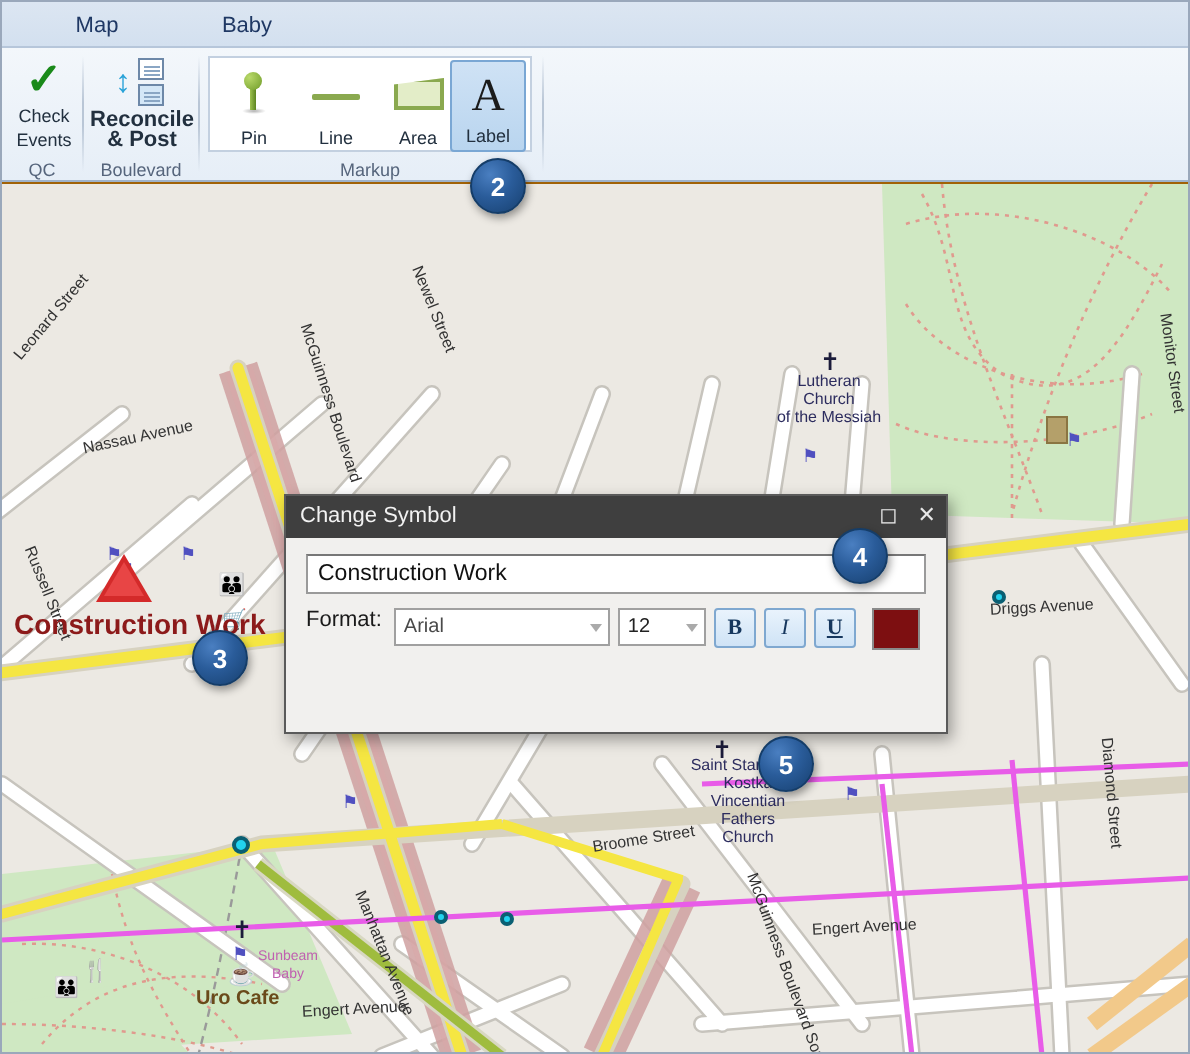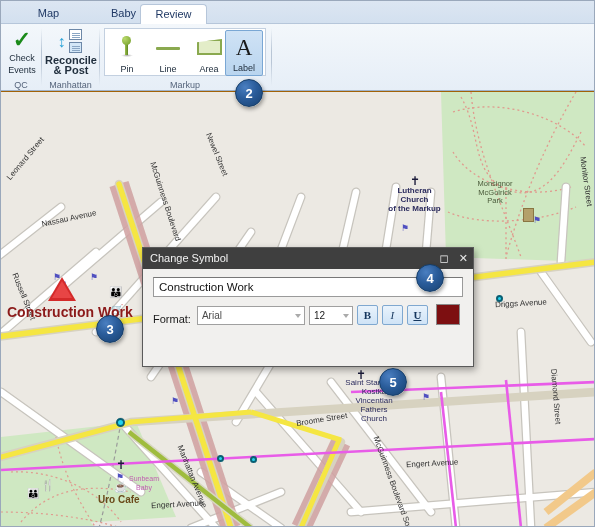--- a/index.html
+++ b/index.html
@@ -216,21 +216,21 @@
     margin-left: 7px; cursor: pointer;
   }
   .dlg-body { position: relative; padding: 8px 10px; }
 
   .text-input {
     width: 310px; height: 20px; background: #fff;
     border: 1px solid #9a9a9a; border-top-color: #777;
     font-size: 11.5px; color: #111; padding: 0 5px; line-height: 19px;
     font-family: "Liberation Sans", sans-serif;
   }
-  .fmt-row { margin-top: 7px; display: flex; align-items: flex-end; gap: 4px; }
+  .fmt-row { margin-top: 7px; display: flex; align-items: flex-start; gap: 4px; }
   .fmt-lbl { font-size: 11px; color: #1a1a1a; margin-right: 2px; }
 
   .combo {
     height: 19px; background: #fff; border: 1px solid #a0a0a0;
     display: flex; align-items: center; font-size: 10px; color: #4a4a4a;
     padding-left: 4px; position: relative; cursor: pointer;
   }
   .combo .arr {
     position: absolute; right: 3px; top: 50%; transform: translateY(-50%);
     width: 0; height: 0; border-left: 3.5px solid transparent;
@@ -279,21 +279,20 @@
   }
 </style>
 </head>
 <body>
 
 <div id="app">
 
   <div class="ribbon-tabs">
     <div class="ribbon-tab tab-map">Map</div>
     <div class="ribbon-tab tab-edit">Baby</div>
-    <div class="ribbon-tab tab-review active">Review</div>
   </div>
 
   <div class="ribbon-body">
 
     <div class="rgroup g-qc">
       <div class="btn-check">
         <span class="check-mark">✓</span>
         <span class="lbl">Check</span>
         <span class="lbl">Events</span>
       </div>
@@ -304,21 +303,21 @@
     <div class="rgroup g-ver">
       <div class="btn-rec">
         <div class="rec-icons">
           <div class="rec-arrow">↕</div>
           <div class="doc doc1"></div>
           <div class="doc doc2"></div>
         </div>
         <span class="lbl">Reconcile</span>
         <span class="lbl">&amp; Post</span>
       </div>
-      <div class="rgroup-label">Manhattan</div>
+      <div class="rgroup-label">Boulevard</div>
     </div>
     <div class="rgroup-sep" style="left:98px;"></div>
 
     <div class="rgroup g-mk">
       <div class="mk-panel">
 
         <div class="mk-btn mk-pin">
           <div class="pin-icon">
             <div class="pin-shadow"></div>
             <div class="pin-body"></div>
@@ -467,31 +466,26 @@
     <div class="mlabel street-lbl" style="left:295px; top:323px; transform:rotate(-9deg);">Broome Street</div>
     <div class="mlabel street-lbl" style="left:158px; top:380px; transform:rotate(68deg);">Manhattan Avenue</div>
     <div class="mlabel street-lbl" style="left:405px; top:367px; transform:rotate(-3deg);">Engert Avenue</div>
     <div class="mlabel street-lbl" style="left:150px; top:408px; transform:rotate(-3deg);">Engert Avenue</div>
     <div class="mlabel street-lbl" style="left:494px; top:207px; transform:rotate(-3deg);">Driggs Avenue</div>
     <div class="mlabel street-lbl" style="left:340px; top:390px; transform:rotate(70deg);">McGuinness Boulevard South</div>
     <div class="mlabel street-lbl" style="left:-2px; top:200px; transform:rotate(68deg);">Russell Street</div>
     <div class="mlabel street-lbl" style="left:527px; top:300px; transform:rotate(85deg);">Diamond Street</div>
 
     <div class="mlabel cross-ico" style="left:409px; top:82px;">✝</div>
-    <div class="mlabel poi-lbl" style="left:376px; top:94px; width:75px;font-weight:bold;">
+    <div class="mlabel poi-lbl" style="left:376px; top:94px; width:75px;">
       <div>Lutheran</div>
       <div>Church</div>
-      <div>of the Markup</div>
-    </div>
-
-    <div class="mlabel park-lbl" style="left:462px; top:88px; width:64px;">
-      <div>Monsignor</div>
-      <div>McGolrick</div>
-      <div>Park</div>
-    </div>
+      <div>of the Messiah</div>
+    </div>
+
     <div style="position:absolute;left:522px;top:116px;width:11px;height:14px;background:#b4a06a;border:1px solid #8a7542;"></div>
 
     <div class="mlabel cross-ico" style="left:355px; top:276px;">✝</div>
     <div class="mlabel poi-lbl" style="left:338px; top:286px; width:70px;">
       <div>Saint Stanislaus</div>
       <div>Kostka</div>
       <div>Vincentian</div>
       <div>Fathers</div>
       <div>Church</div>
     </div>

